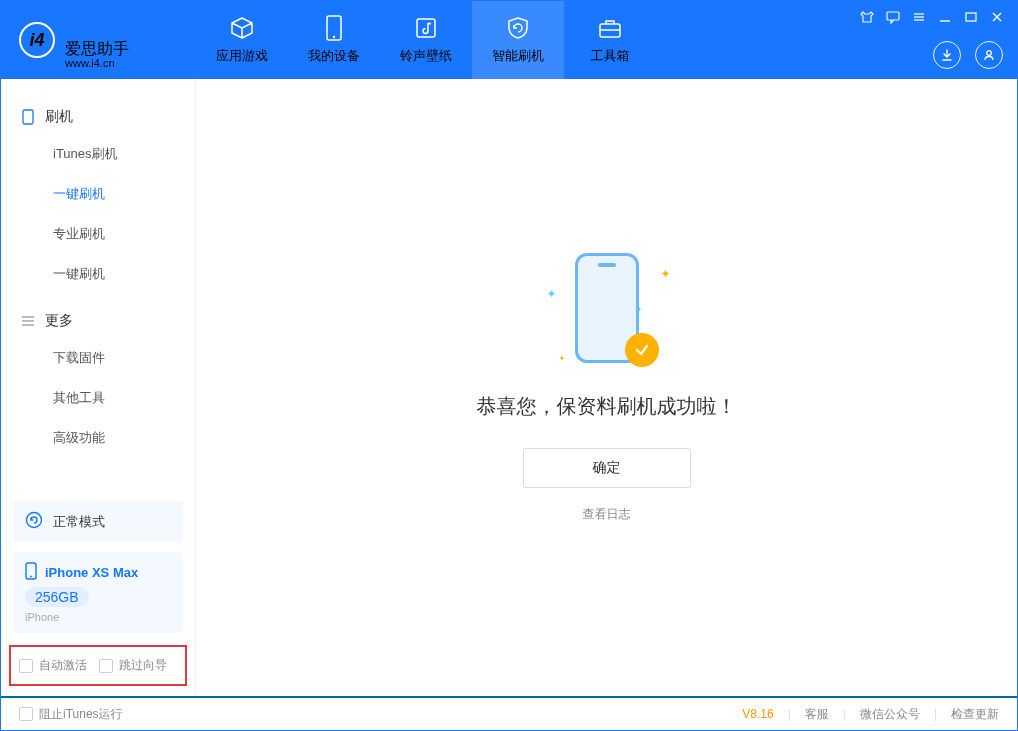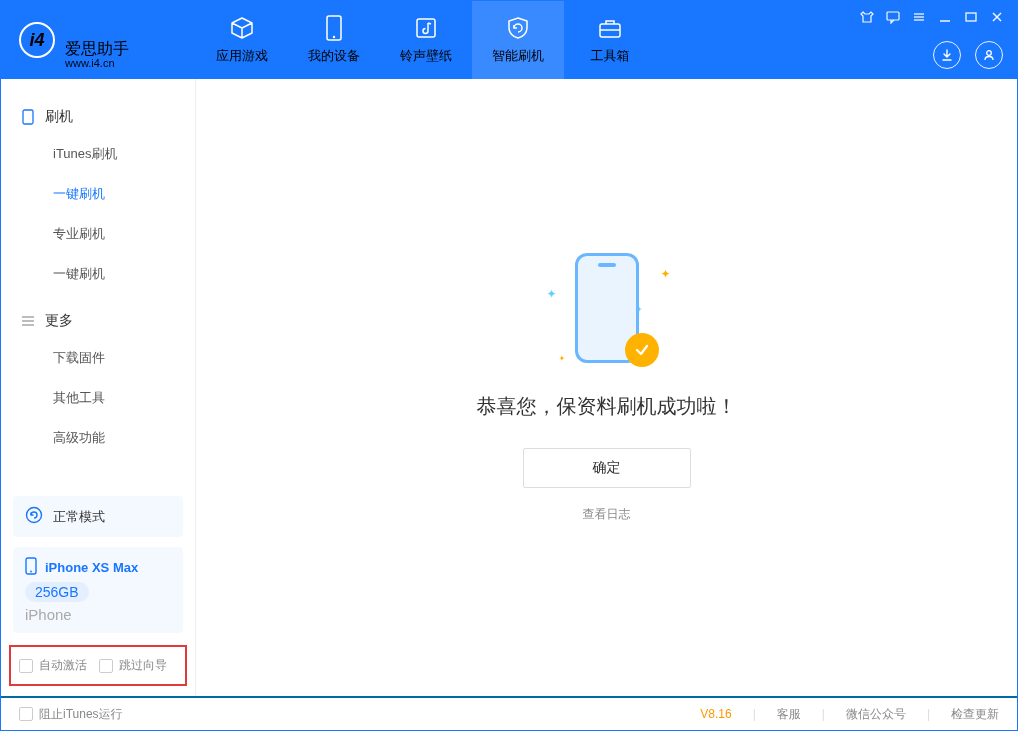--- a/index.html
+++ b/index.html
@@ -27,21 +27,21 @@
 .side-scroll { flex: 1; padding-top: 21px; overflow: auto; }
 .side-group-title { display: flex; align-items: center; gap: 10px; padding: 8px 20px; font-size: 14px; color: #333; font-weight: 500; }
 .side-item { padding: 11px 20px 11px 52px; font-size: 13px; color: #555; cursor: pointer; }
 .side-item.active { color: #1976ff; }
 .side-group-title .grp-icon { width:14px; height:14px; display:flex; align-items:center; justify-content:center; color:#999; }
 
 .device-status { margin: 0 12px 10px; background: #f4f8ff; border-radius: 4px; padding: 10px 12px; display:flex; align-items:center; gap:10px; font-size:13px; color:#333; }
 .device-card { margin: 0 12px 12px; background: #f4f8ff; border-radius: 4px; padding: 10px 12px; }
 .device-name { font-size: 13px; font-weight: 600; color: #1976ff; display:flex; align-items:center; gap:8px;}
 .device-pill { display: inline-block; background: #e3efff; color: #1976ff; border-radius: 10px; padding: 2px 10px; font-size: 14px; margin-top: 4px; }
-.device-sub { font-size: 15px; color: #aaa; margin-top: 4px; }
+.device-sub { font-size: 11px; color: #aaa; margin-top: 4px; }
 
 .sidebar-bottom { border: 2px solid #e23a3a; margin: 0 8px 10px; padding: 10px 8px; display:flex; align-items:center; gap:12px; font-size:12px; color:#888; }
 .chk { width:14px; height:14px; border:1px solid #ccc; border-radius:2px; display:inline-block; flex-shrink:0; cursor:pointer;}
 .chk-wrap { display:flex; align-items:center; gap:6px; cursor:pointer;}
 
 
 .main { flex: 1; display:flex; flex-direction:column; align-items:center; justify-content:center; position:relative; }
 .phone-illus { position:relative; width:140px; height:120px; margin-bottom:20px;}
 .phone-body { position:absolute; left:50%; top:0; transform:translateX(-50%); width:64px; height:110px; border:3px solid #6ab6ff; border-radius:12px; background:#eaf4ff; }
 .phone-body::after{content:""; position:absolute; top:7px; left:50%; transform:translateX(-50%); width:18px; height:4px; background:#6ab6ff; border-radius:3px;}
@@ -49,21 +49,21 @@
 .sparkle { position:absolute; color:#ffb300; font-size:12px; }
 .sparkle.s1{ left:10px; top:34px; color:#5dd1ff;} .sparkle.s2{ right:6px; top:14px; color:#ffb300;} .sparkle.s3{ left:22px; bottom:10px; color:#ffb300; font-size:8px;} .sparkle.s4{ right:34px; top:52px; color:#5dd1ff; font-size:8px;}
 
 .success-text { font-size: 20px; color: #333; margin-bottom: 28px; font-weight:500;}
 .ok-btn { width: 168px; height: 40px; border: 1px solid #ddd; background: #fff; font-size: 14px; color: #333; cursor: pointer; border-radius:2px;}
 .view-log { margin-top: 18px; font-size: 12px; color: #888; cursor: pointer; text-decoration: none; }
 
 
 .footer { height: 34px; border-top: 2px solid #0369a1; display:flex; align-items:center; padding: 0 18px; font-size:12px; color:#888; }
 .footer-left { display:flex; align-items:center; gap:6px; cursor:pointer;}
-.footer-right { margin-left:auto; display:flex; align-items:center; gap:21px;}
+.footer-right { margin-left:auto; display:flex; align-items:center; gap:14px;}
 .footer-right .sep{ color:#ddd;}
 .footer-link { cursor:pointer; }
 .version{ color:#ff9900; }
 </style>
 </head>
 <body>
 
 <div class="window">
 
   <div class="header">

